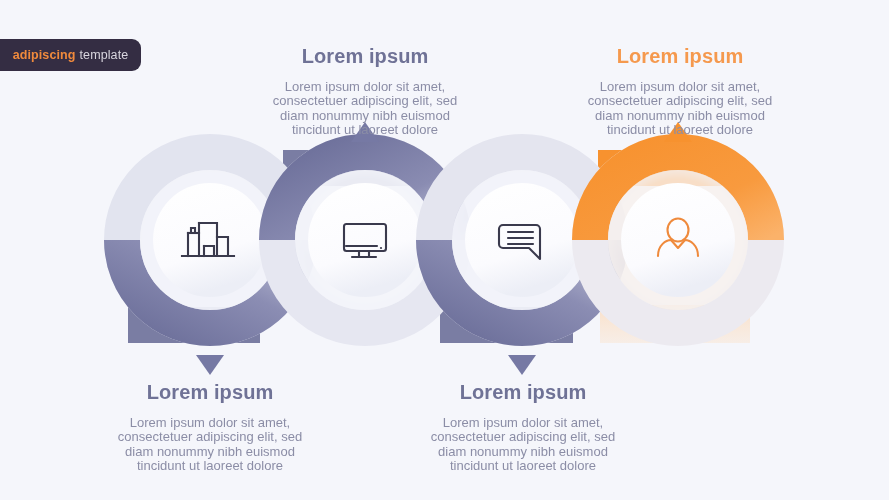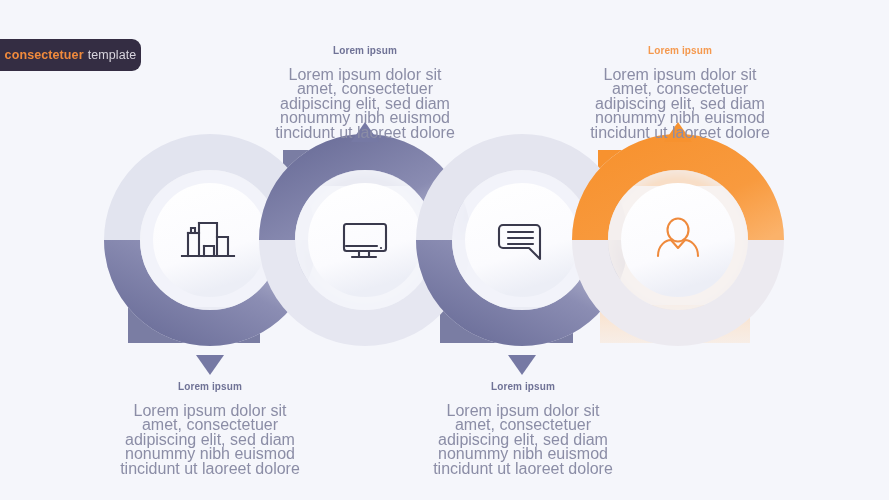--- a/index.html
+++ b/index.html
@@ -24,39 +24,39 @@
   .badge .b2{color:#d8d5de;margin-left:4px;text-align:right;}
   .steps{
     position:absolute;left:0;top:74px;width:130px;
     text-align:right;font-size:13px;color:#4d4a5c;
   }
   .steps .num{color:#f08a3c;font-weight:bold;}
 
   
   .tblock{position:absolute;width:230px;text-align:center;}
   .tblock .title{
-    font-size:10px;font-weight:bold;letter-spacing:.1px;
+    font-size:20px;font-weight:bold;letter-spacing:.1px;
     color:#6f7296;margin:0 0 9px 0;
   }
   .tblock.orange .title{color:#f5994e;}
   .tblock .body{
-    font-size:16px;line-height:14.4px;color:#8b8da6;
+    font-size:13px;line-height:14.4px;color:#8b8da6;
     margin:12px;padding:0 8px;
   }
 
   
   #graphic{position:absolute;left:0;top:0;}
 </style>
 </head>
 <body>
 
 <div id="stage">
 
   <div class="badge">
-    <span class="b1">consectetuer</span>
+    <span class="b1">adipiscing</span>
     <span class="b2">template</span>
   </div>
 
   <svg id="graphic" width="889" height="500" viewBox="0 0 889 500">
     <defs>
 
       <radialGradient id="halo" cx="50%" cy="50%" r="50%">
         <stop offset="62%" stop-color="#e8e9f2" stop-opacity="0"></stop>
         <stop offset="78%" stop-color="#e3e4ef" stop-opacity="0.95"></stop>
         <stop offset="100%" stop-color="#eceef6" stop-opacity="0.55"></stop>

